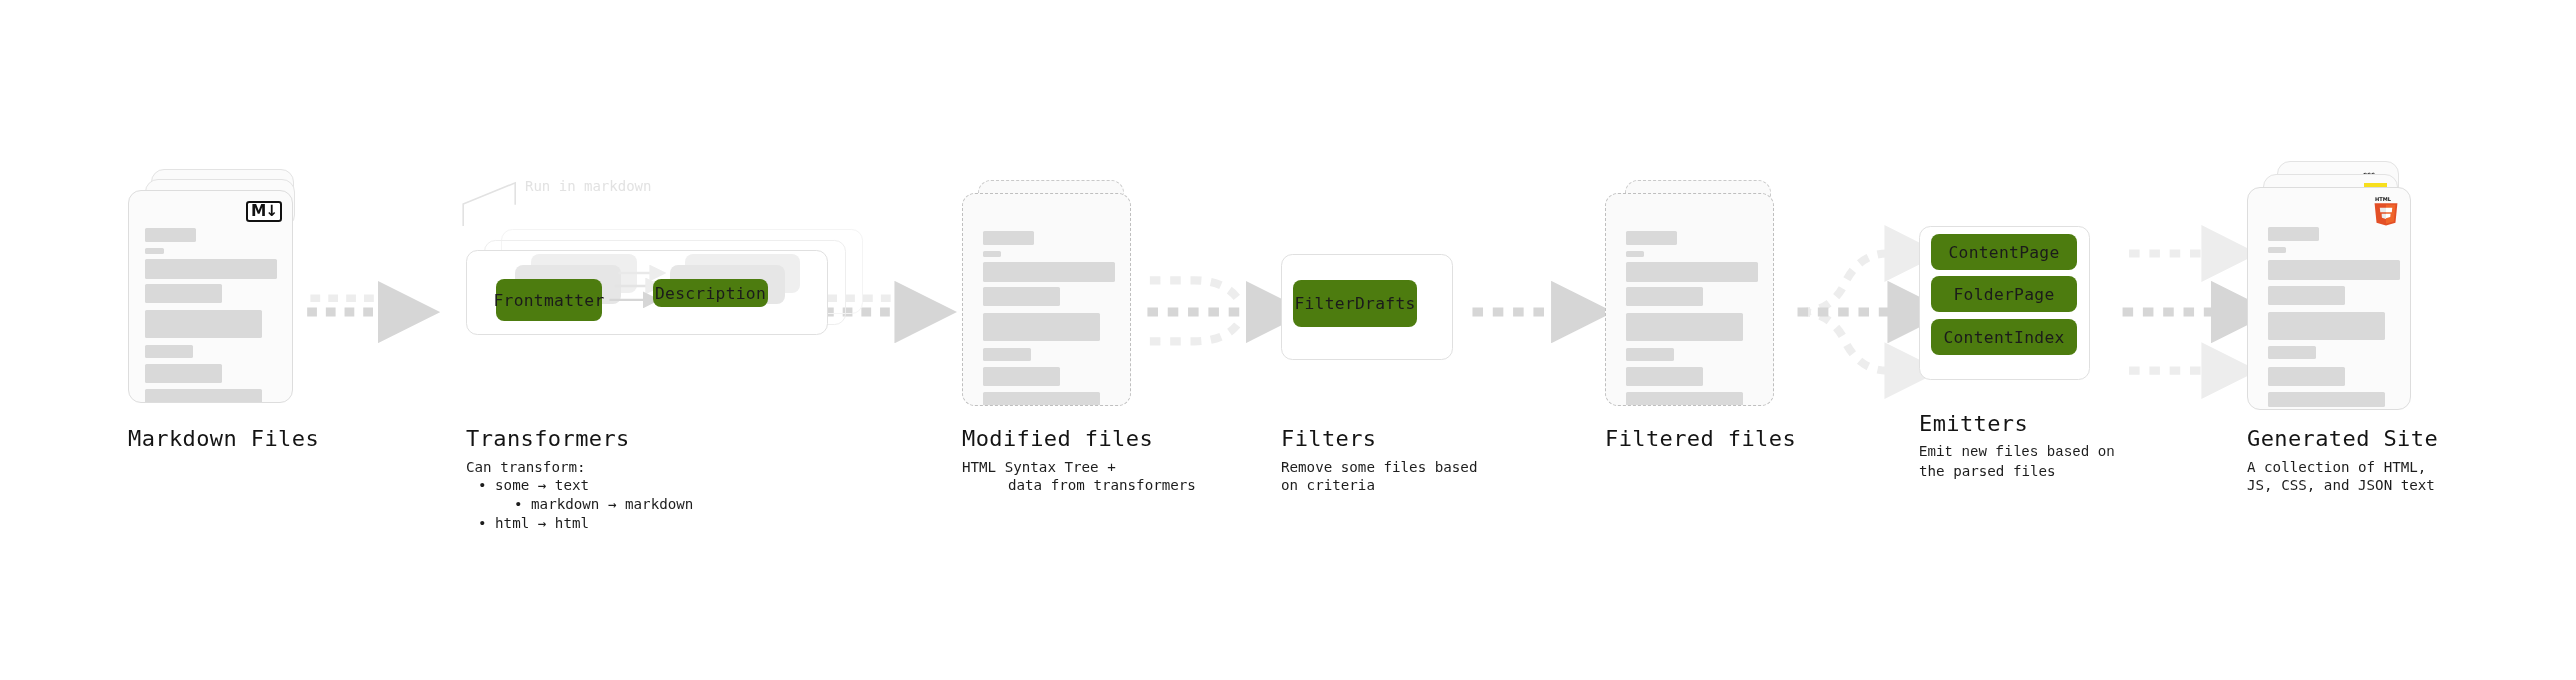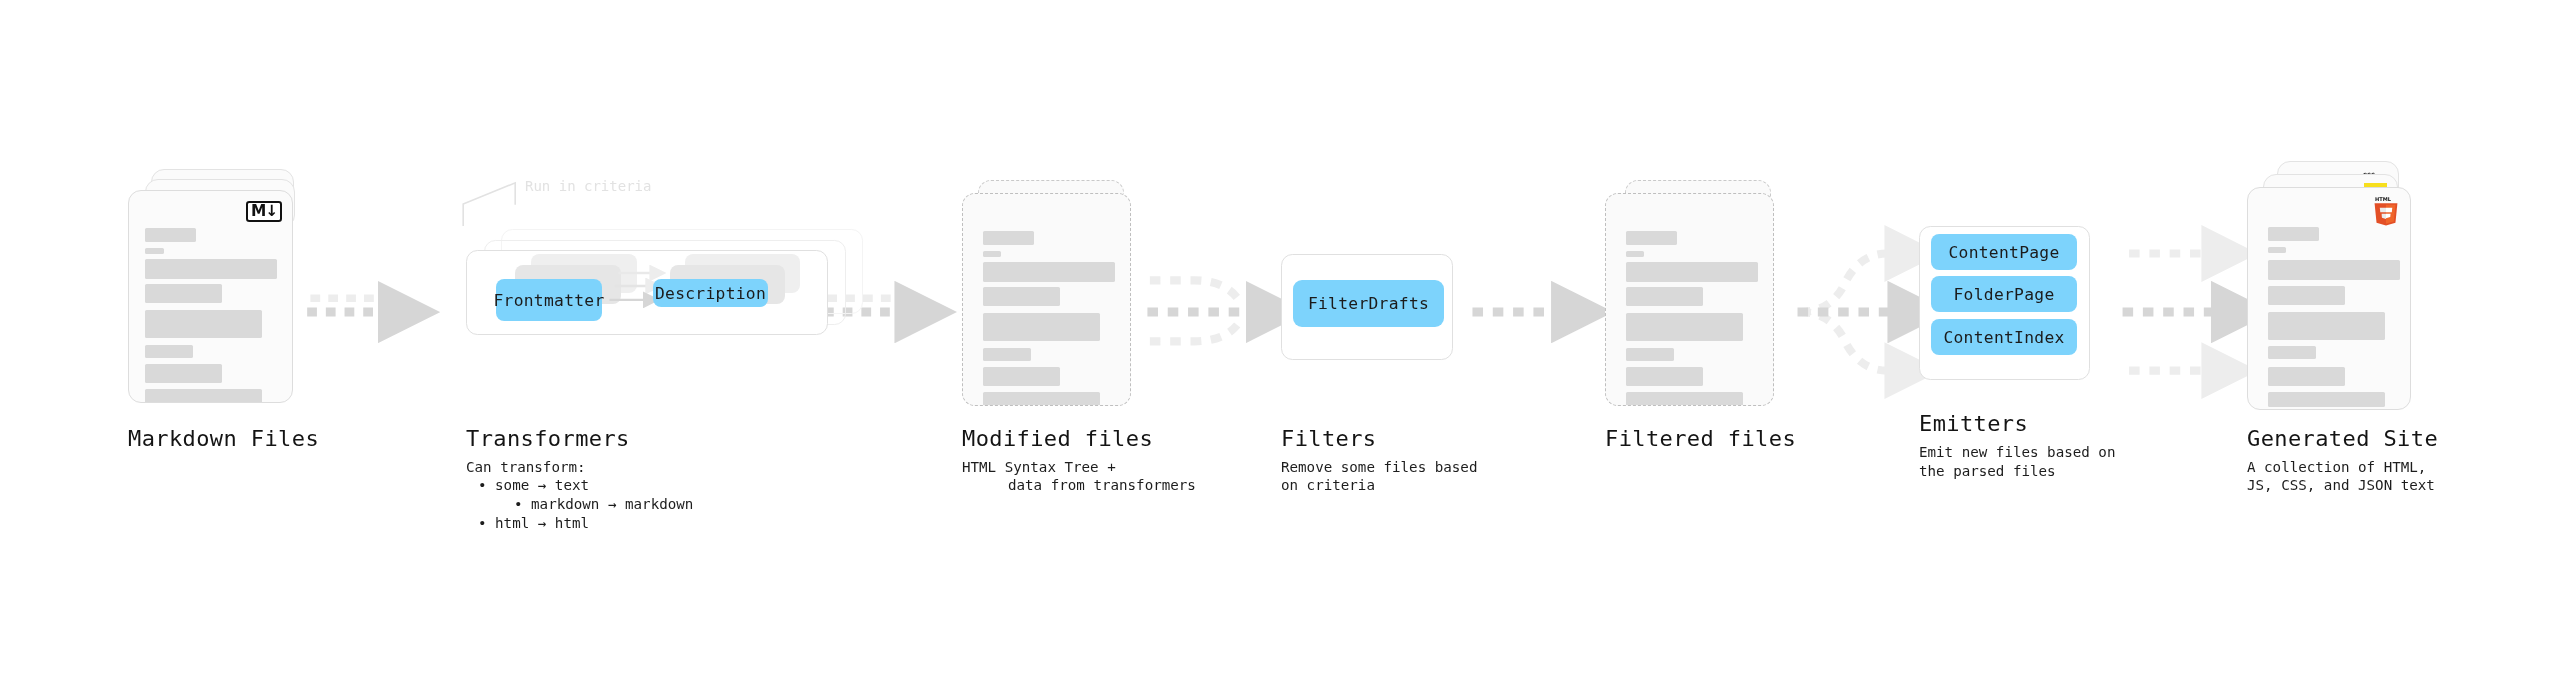--- a/index.html
+++ b/index.html
@@ -70,21 +70,21 @@
     position: absolute;
     border: 1.6px solid #e0e0e0;
     border-radius: 11.4px;
     background: #ffffff;
   }
   .group-box.ghost2 { border-color: #eeeeee; background: rgba(255,255,255,0.0); }
   .group-box.ghost3 { border-color: #f4f4f4; background: rgba(255,255,255,0.0); }
 
   .chip {
     position: absolute;
-    background: #7dd3fc;
+    background: #4d7c0f;
     border-radius: 8.1px;
     display: flex;
     align-items: center;
     justify-content: center;
     color: #1b1b1b;
     font-size: 16.3px;
     letter-spacing: 0.3px;
     white-space: nowrap;
   }
   .chip.ghost2 { background: #e6e6e6; color: transparent; }
@@ -200,21 +200,21 @@
 
     <svg class="conn" width="2576" height="681" viewBox="0 0 3170 838">
       <line x1="761" y1="336" x2="800" y2="336" stroke="#e9e9e9" stroke-width="3" marker-end="url(#ahf)"></line>
       <line x1="756" y1="352" x2="795" y2="352" stroke="#e4e4e4" stroke-width="3" marker-end="url(#ahf)"></line>
       <line x1="750" y1="369" x2="792" y2="369" stroke="#d6d6d6" stroke-width="3" marker-end="url(#ah)"></line>
     </svg>
 
     <div class="chip" style="left:496px; top:279px; width:106px; height:42px;">Frontmatter</div>
     <div class="chip" style="left:653px; top:279px; width:115px; height:28px;">Description</div>
 
-    <div class="parallel-label" style="left:525px; top:178px;">Run in criteria</div>
+    <div class="parallel-label" style="left:525px; top:178px;">Run in markdown</div>
   </div>
   <div class="title" style="left:466px; top:426px;">Transformers</div>
   <div class="subtitle" style="left:466px; top:458px;">Can transform:</div>
   <div class="subtitle" style="left:478px; top:476px;">• some → text</div>
   <div class="subtitle" style="left:478px; top:495px;margin-left:36px;">• markdown → markdown</div>
   <div class="subtitle" style="left:478px; top:514px;">• html → html</div>
 
   <div class="doc-stack">
     <div class="doc-card dashed" style="left:978px; top:180px; width:146px; height:49px;"></div>
     <div class="doc-main dashed" style="left:962px; top:193px; width:169px; height:213px;">
@@ -227,21 +227,21 @@
       <div class="line" style="left:19.5px; top:173px; width:77px; height:18.7px;"></div>
       <div class="line" style="left:19.5px; top:198px; width:117px; height:14.6px;"></div>
     </div>
   </div>
   <div class="title" style="left:962px; top:426px;">Modified files</div>
   <div class="subtitle" style="left:962px; top:458px;">HTML Syntax Tree +</div>
   <div class="subtitle" style="left:962px; top:476px;margin-left:46px;">data from transformers</div>
 
   <div>
     <div class="group-box" style="left:1281px; top:254px; width:172px; height:106px;"></div>
-    <div class="chip" style="left:1293px; top:280px; width:151px; height:47px;border-radius:9px;">FilterDrafts</div>
+    <div class="chip" style="left:1293px; top:280px; width:124px; height:47px;">FilterDrafts</div>
   </div>
   <div class="title" style="left:1281px; top:426px;">Filters</div>
   <div class="subtitle" style="left:1281px; top:458px;">Remove some files based</div>
   <div class="subtitle" style="left:1281px; top:476px;">on criteria</div>
 
   <div class="doc-stack">
     <div class="doc-card dashed" style="left:1625px; top:180px; width:146px; height:49px;"></div>
     <div class="doc-main dashed" style="left:1605px; top:193px; width:169px; height:213px;">
       <div class="line" style="left:19.5px; top:37px; width:51px; height:14px;"></div>
       <div class="line" style="left:19.5px; top:57px; width:18.7px; height:5.7px;"></div>
@@ -255,21 +255,21 @@
   </div>
   <div class="title" style="left:1605px; top:426px;">Filtered files</div>
 
   <div>
     <div class="group-box" style="left:1919px; top:226px; width:171px; height:154px;"></div>
     <div class="chip" style="left:1931px; top:234px; width:146px; height:36px;">ContentPage</div>
     <div class="chip" style="left:1931px; top:276px; width:146px; height:36px;">FolderPage</div>
     <div class="chip" style="left:1931px; top:319px; width:146px; height:36px;">ContentIndex</div>
   </div>
   <div class="title" style="left:1919px; top:411px;">Emitters</div>
-  <div class="subtitle" style="left:1919px; top:443px;">Emit new files based on</div>
+  <div class="subtitle" style="left:1919px; top:443px;font-family:Liberation Mono, monospace;">Emit new files based on</div>
   <div class="subtitle" style="left:1919px; top:462px;">the parsed files</div>
 
   <div class="doc-stack">
 
     <div class="doc-card" style="left:2277px; top:161px; width:122px; height:49px;">
       <svg width="26" height="11.4" viewBox="0 0 32 14" style="position:absolute; right:9.8px; top:8.1px;">
         <text x="1" y="8" font-family="DejaVu Sans, sans-serif" font-size="7" font-weight="bold" fill="#222">CSS</text>
         <rect x="0" y="10" width="24" height="3" fill="#1572b6"></rect>
       </svg>
     </div>

